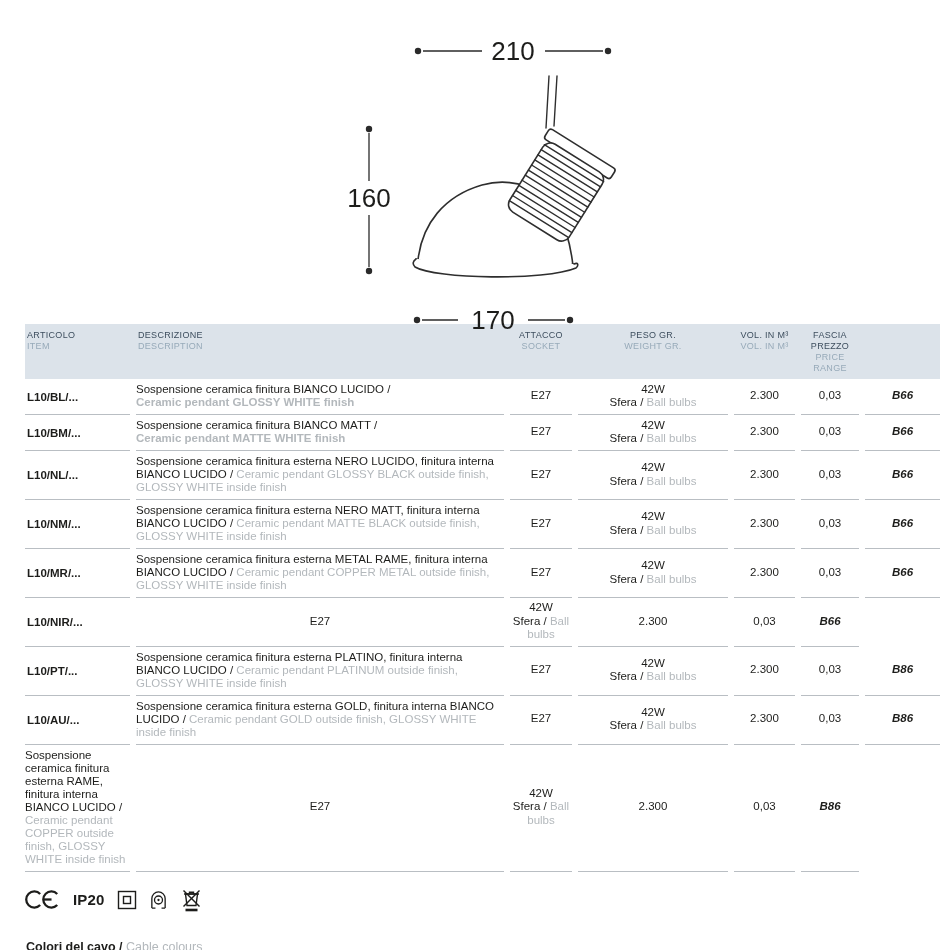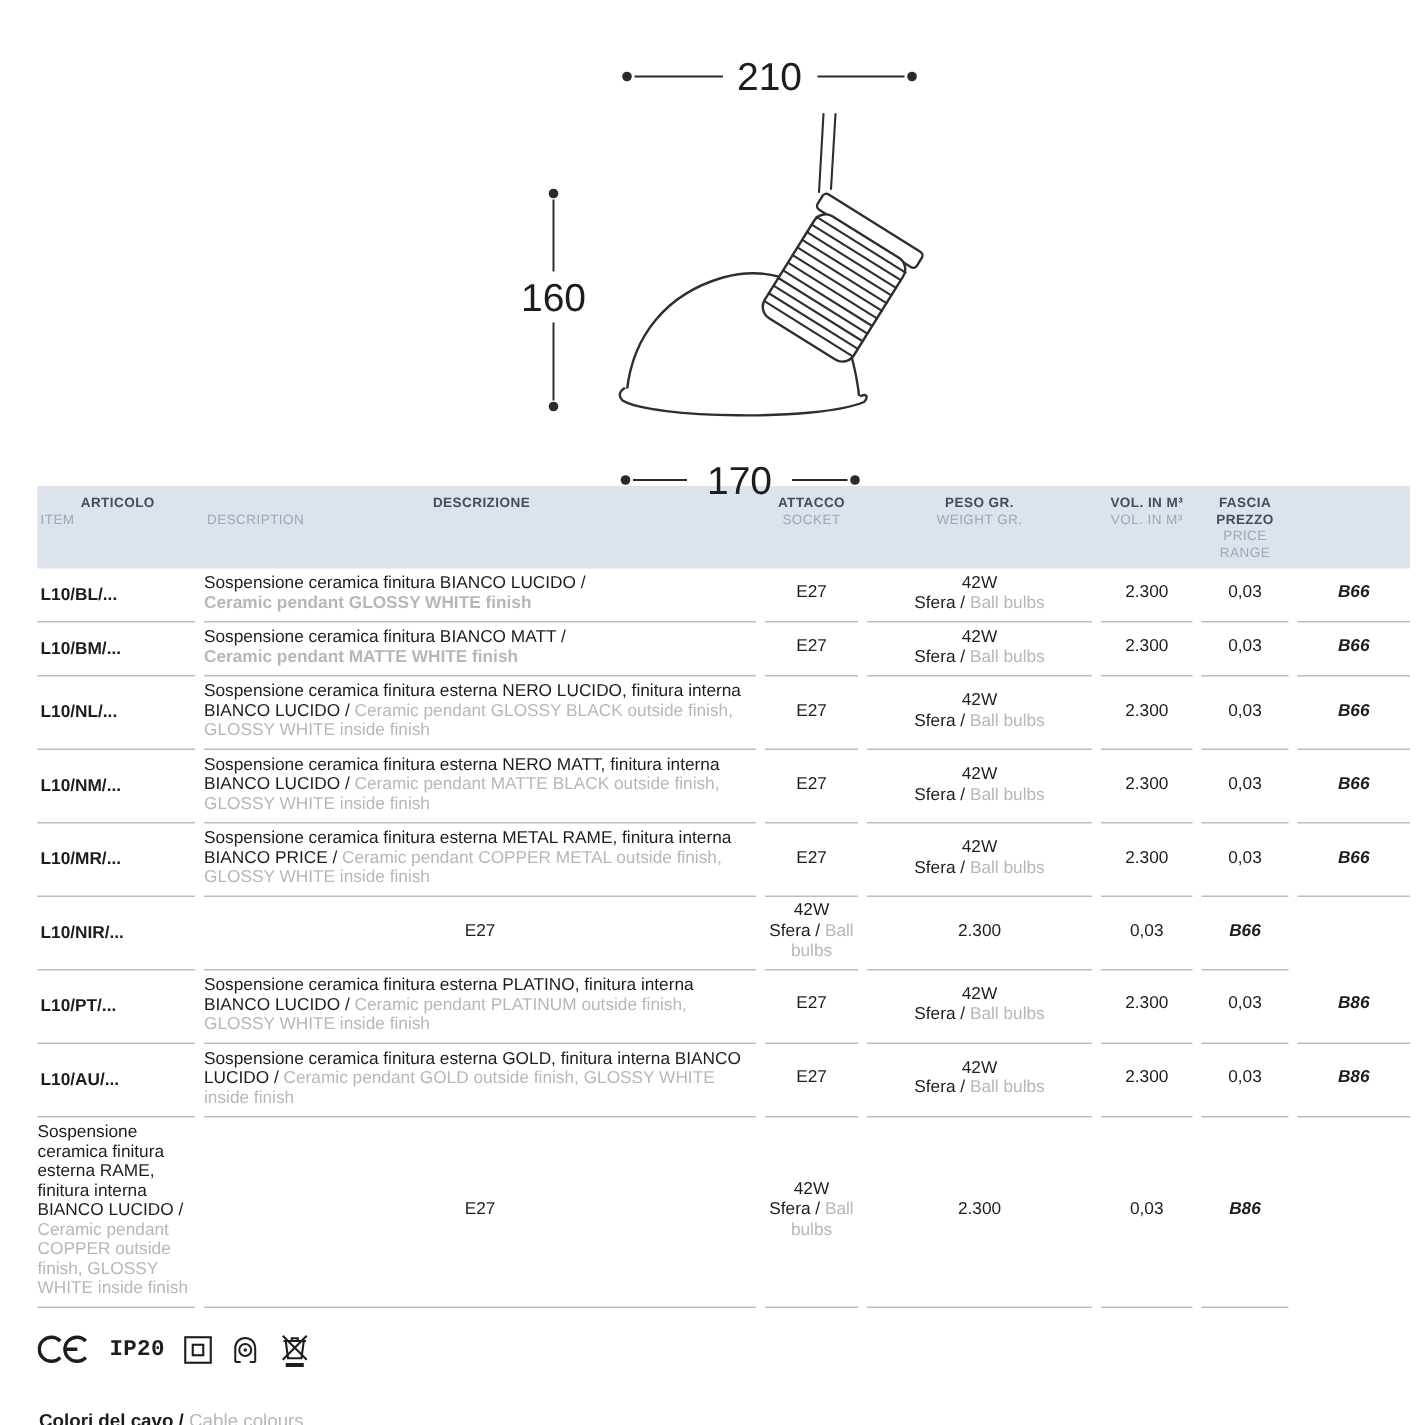--- a/index.html
+++ b/index.html
@@ -13,33 +13,33 @@
   .dim-dot { fill:#2a2a2a; }
   .dim-label { font:26px "Liberation Sans", sans-serif; fill:#1d1d1b; }
   .lamp-stroke { stroke:#2e2e2e; stroke-width:1.6; fill:#ffffff; stroke-linejoin:round; stroke-linecap:round; }
   .lamp-thin { stroke:#2e2e2e; stroke-width:1.4; fill:none; stroke-linecap:round; }
 
   
   .spec-table { margin-left:25px; width:915px; }
   .thead, .trow { display:grid; grid-template-columns:105px 368px 62px 150px 61px 58px 75px; column-gap:6px; }
   .thead { background:#dce3ea; padding:6px 0 5px 0; }
   .th { padding-left:2px; }
-  .th .l1 { display:block; font-size:9px; font-weight:bold; color:#3d4e5e; letter-spacing:.3px; line-height:11px;text-align:center; }
+  .th .l1 { display:block; font-size:9px; font-weight:normal; color:#3d4e5e; letter-spacing:.3px; line-height:11px; }
   .th .l2 { display:block; font-size:9px; color:#97aab9; letter-spacing:.3px; line-height:11px; }
   .th.c { text-align:center; padding-left:0; }
   .trow > div { border-bottom:1px solid #b9bec3; font-size:11.5px; color:#1d1d1b; }
   .td-code { display:flex; align-items:center; font-weight:bold; font-size:12px; padding:4px 0 4px 2px; }
   .td-desc { padding:4px 2px 5px 0; line-height:13px; }
   .td-c { display:flex; flex-direction:column; align-items:center; justify-content:center; text-align:center; line-height:13.5px; padding:3px 0 4px 0; }
   .price { font-weight:bold;font-style:italic; }
   .gray { color:#b3b8bc; }
   .block { display:block;font-weight:bold; }
 
   
-  .certs { display:flex; align-items:center; gap:12px; margin:14px 0 0 25px; height:28px;font-family:Liberation Mono, monospace; }
+  .certs { display:flex; align-items:center; gap:12px; margin:14px 0 0 25px; height:28px; }
   .certs svg { display:block; }
   .ip-label { font-size:15px; font-weight:bold; color:#1d1d1b; letter-spacing:.2px; }
   .cert-stroke { stroke:#1d1d1b; fill:none; }
 
   
   .cables { display:flex; gap:28px; margin:26px 0 0 25px; }
   .cable-col { width:230px; font-size:12.5px; color:#1d1d1b; }
   .cable-col.right { width:250px; }
   .cable-title { padding:0 0 7px 1px; }
   .cable-title .t-it { font-weight:bold; }
@@ -219,21 +219,21 @@
       <div class="td-c">
           <span>0,03</span>
         </div>
       <div class="td-c price">
           <span>B66</span>
         </div>
     </div>
 
     <div class="trow">
       <div class="td-code">L10/MR/...</div>
-      <div class="td-desc"><span>Sospensione ceramica finitura esterna METAL RAME, finitura interna BIANCO PRICE /</span> <span class="gray">Ceramic pendant COPPER METAL outside finish, GLOSSY WHITE inside finish</span></div>
+      <div class="td-desc"><span>Sospensione ceramica finitura esterna METAL RAME, finitura interna BIANCO LUCIDO /</span> <span class="gray">Ceramic pendant COPPER METAL outside finish, GLOSSY WHITE inside finish</span></div>
       <div class="td-c">
           <span>E27</span>
         </div>
       <div class="td-c">
           <span>42W</span>
           <span><span>Sfera /</span> <span class="gray">Ball bulbs</span></span>
         </div>
       <div class="td-c">
           <span>2.300</span>
         </div>

